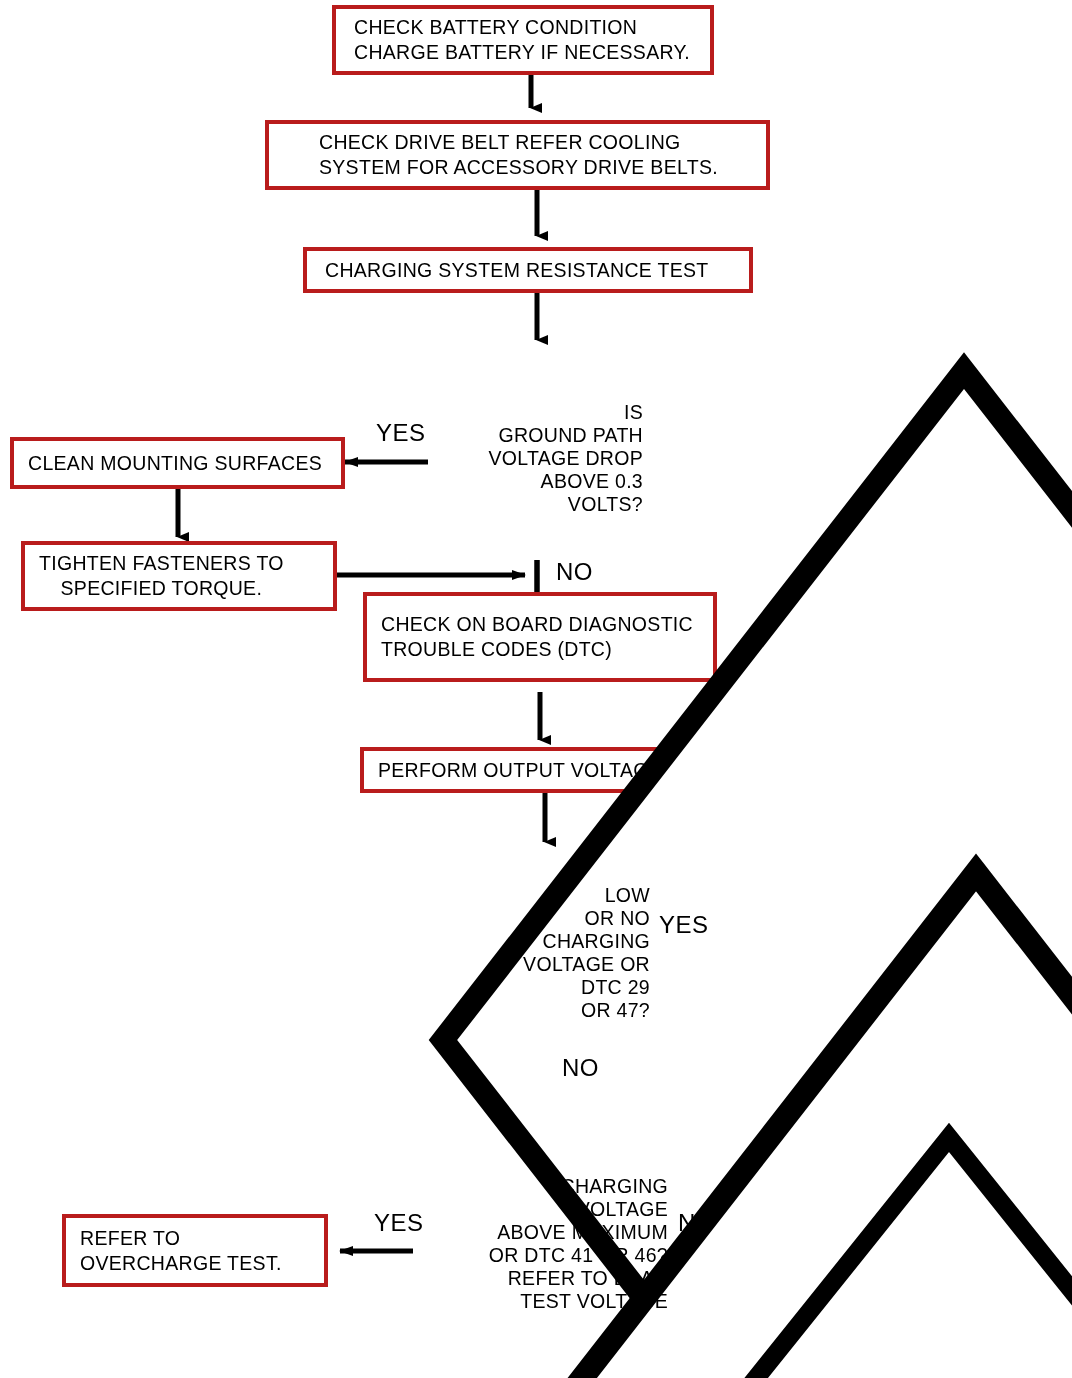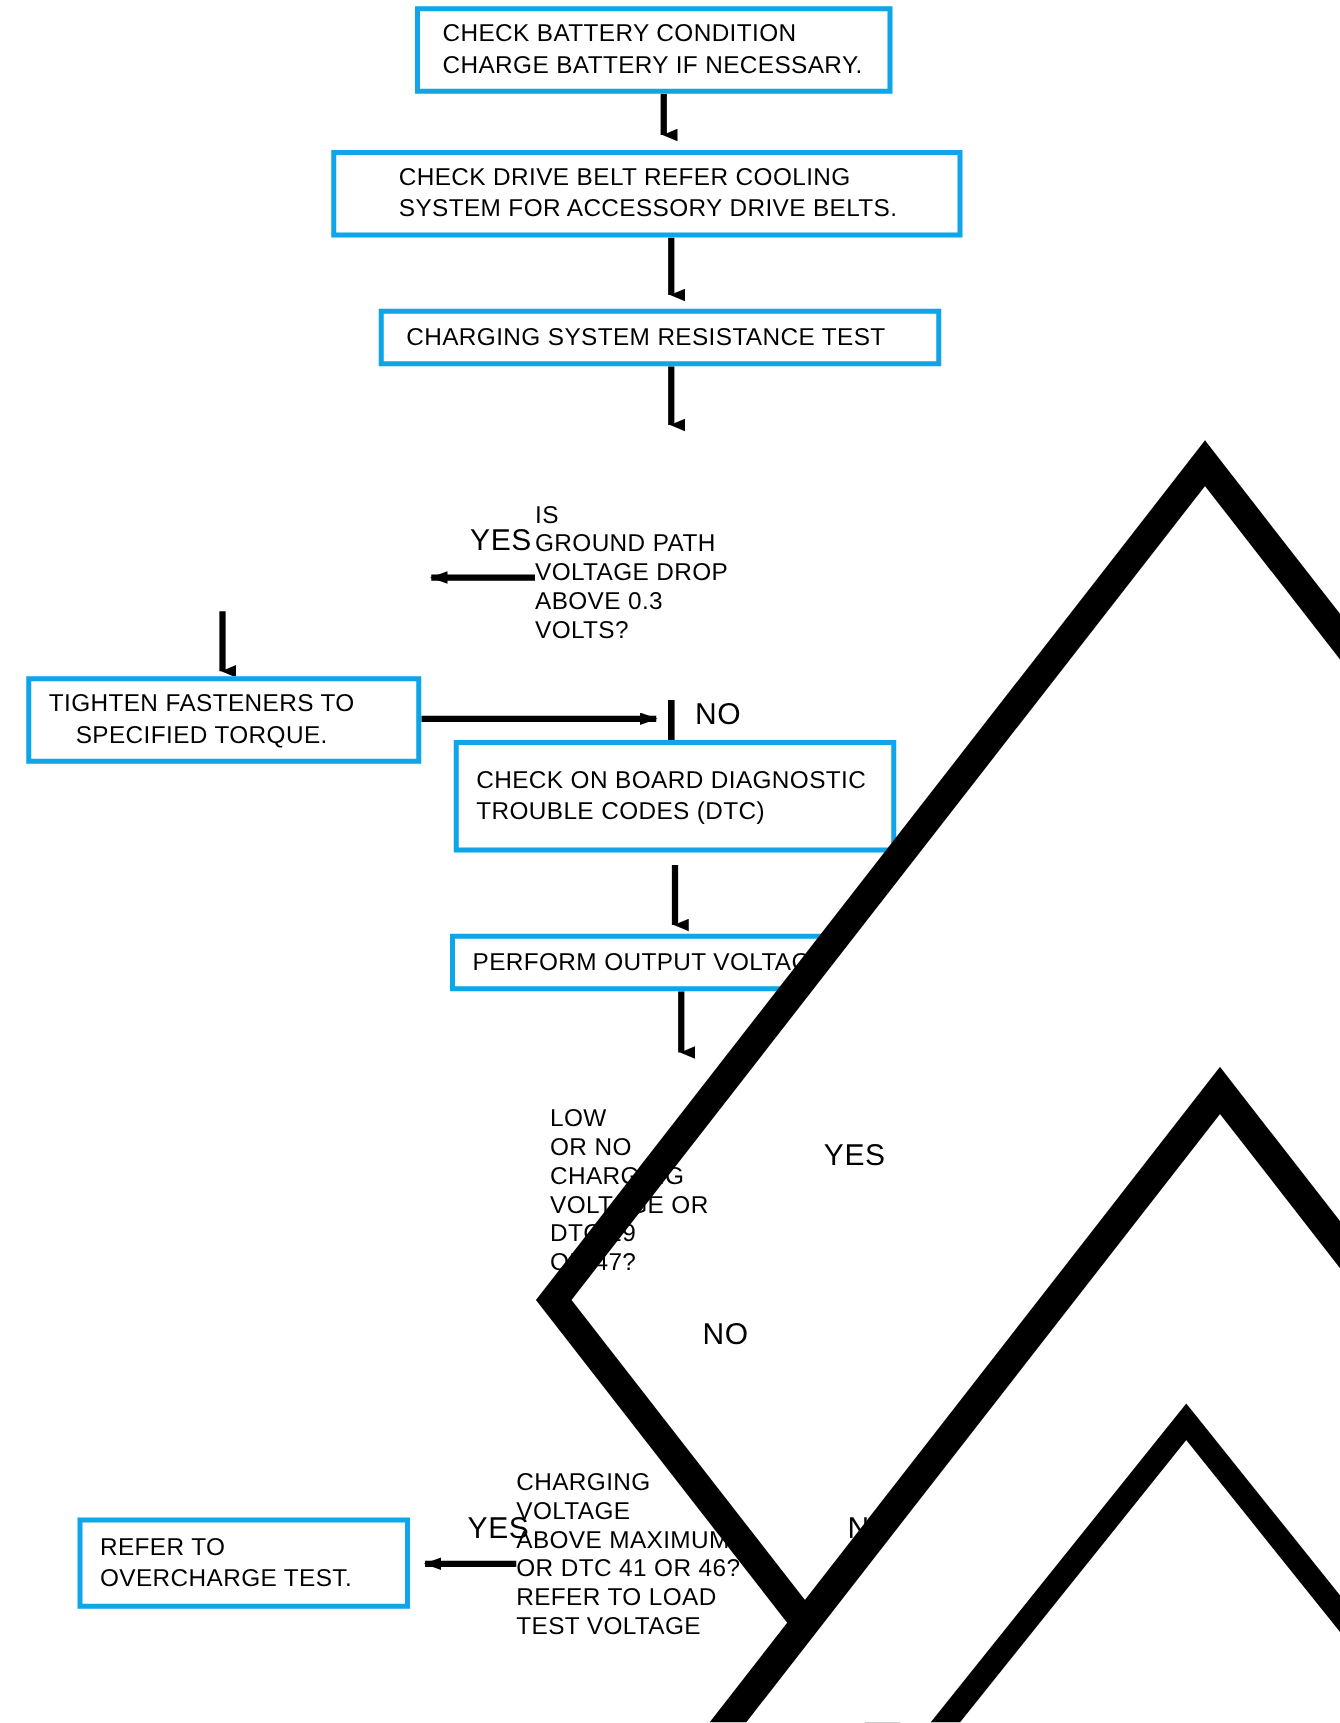--- a/index.html
+++ b/index.html
@@ -22,21 +22,21 @@
     position: absolute;
     top: 0;
     left: 0;
     width: 1072px;
     height: 1378px;
   }
   
   .node-box {
     position: absolute;
     box-sizing: border-box;
-    border: 4px solid #0ea5e9;
+    border: 4px solid #b91c1c;
     background: #ffffff;
     display: flex;
     align-items: center;
     z-index: 5;
   }
   .node-box .box-text {
     display: block;
     padding: 0 0 0 14px;
     font-size: 19.5px;
     line-height: 25px;
@@ -53,21 +53,21 @@
     z-index: 5;
   }
   .node-diamond .dia-shape {
     position: absolute;
     inset: 0;
   }
   .node-diamond .dia-text {
     position: absolute;
     left: 0;
     right: 0;
-    text-align: left;
+    text-align: right;
     font-size: 19.5px;
     line-height: 23px;
     letter-spacing: 0.3px;
     color: #000000;
     white-space: pre-line;
     z-index: 2;
   }
   
   .edge-label {
     position: absolute;
@@ -136,20 +136,23 @@
 
   <div class="node-box center" style="left:265px; top:120px; width:505px; height:70px;padding-left:32px;">
     <span class="box-text">CHECK DRIVE BELT  REFER             COOLING
 SYSTEM FOR ACCESSORY DRIVE BELTS.</span>
   </div>
 
   <div class="node-box center" style="left:292px; top:247px; width:450px; height:46px;margin-left:11px;">
     <span class="box-text">CHARGING SYSTEM RESISTANCE TEST</span>
   </div>
 
+  <div class="node-box" style="left:10px; top:437px; width:335px; height:52px;">
+    <span class="box-text">CLEAN MOUNTING SURFACES</span>
+  </div>
 
   <div class="node-box" style="left:21px; top:541px; width:316px; height:70px;text-align:center;">
     <span class="box-text">TIGHTEN FASTENERS TO
 SPECIFIED TORQUE.</span>
   </div>
 
   <div class="node-box" style="left:363px; top:592px; width:354px; height:90px;">
     <span class="box-text">CHECK ON BOARD DIAGNOSTIC
 TROUBLE CODES (DTC)</span>
   </div>

